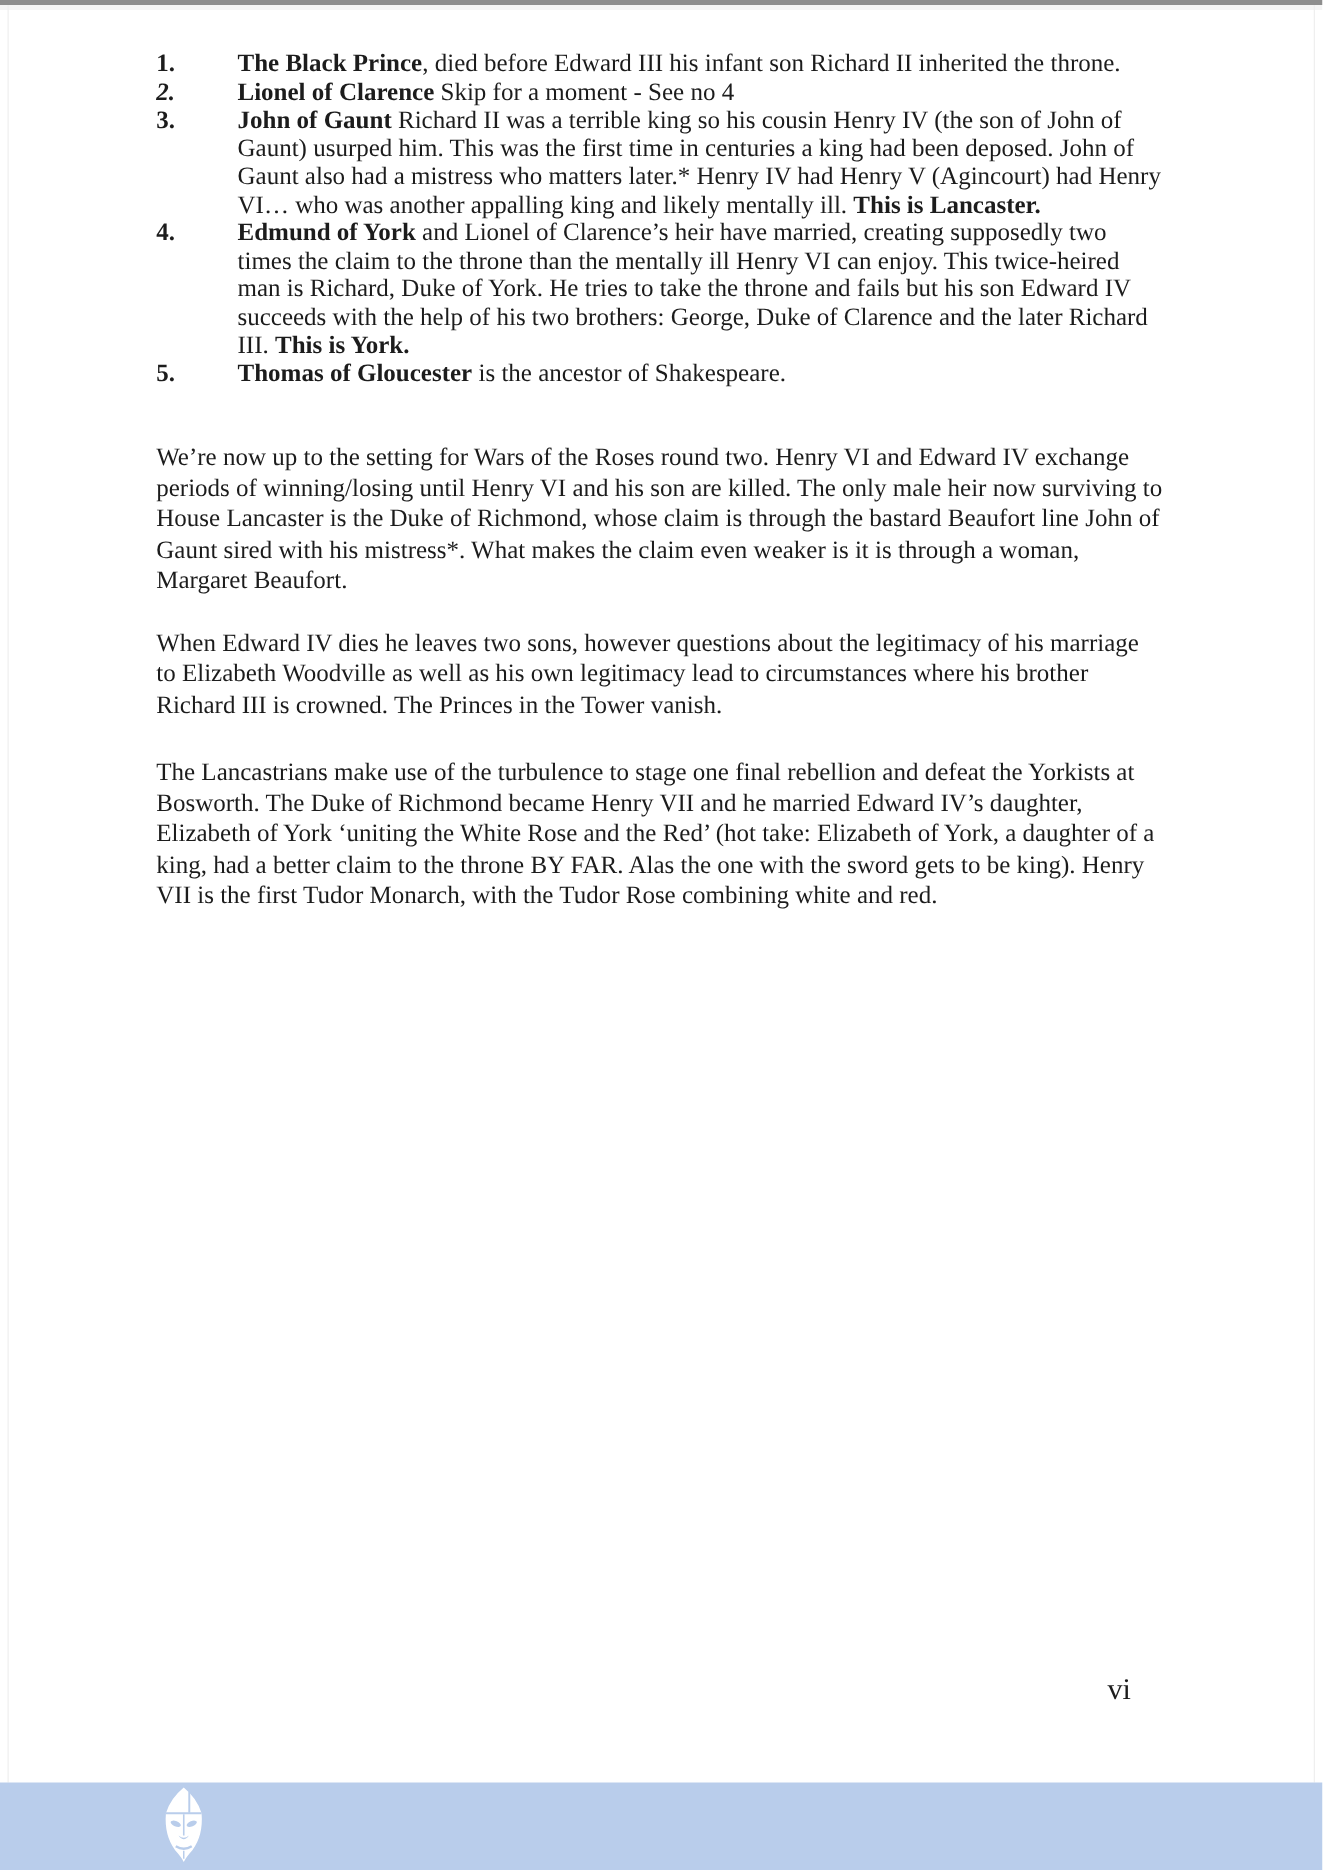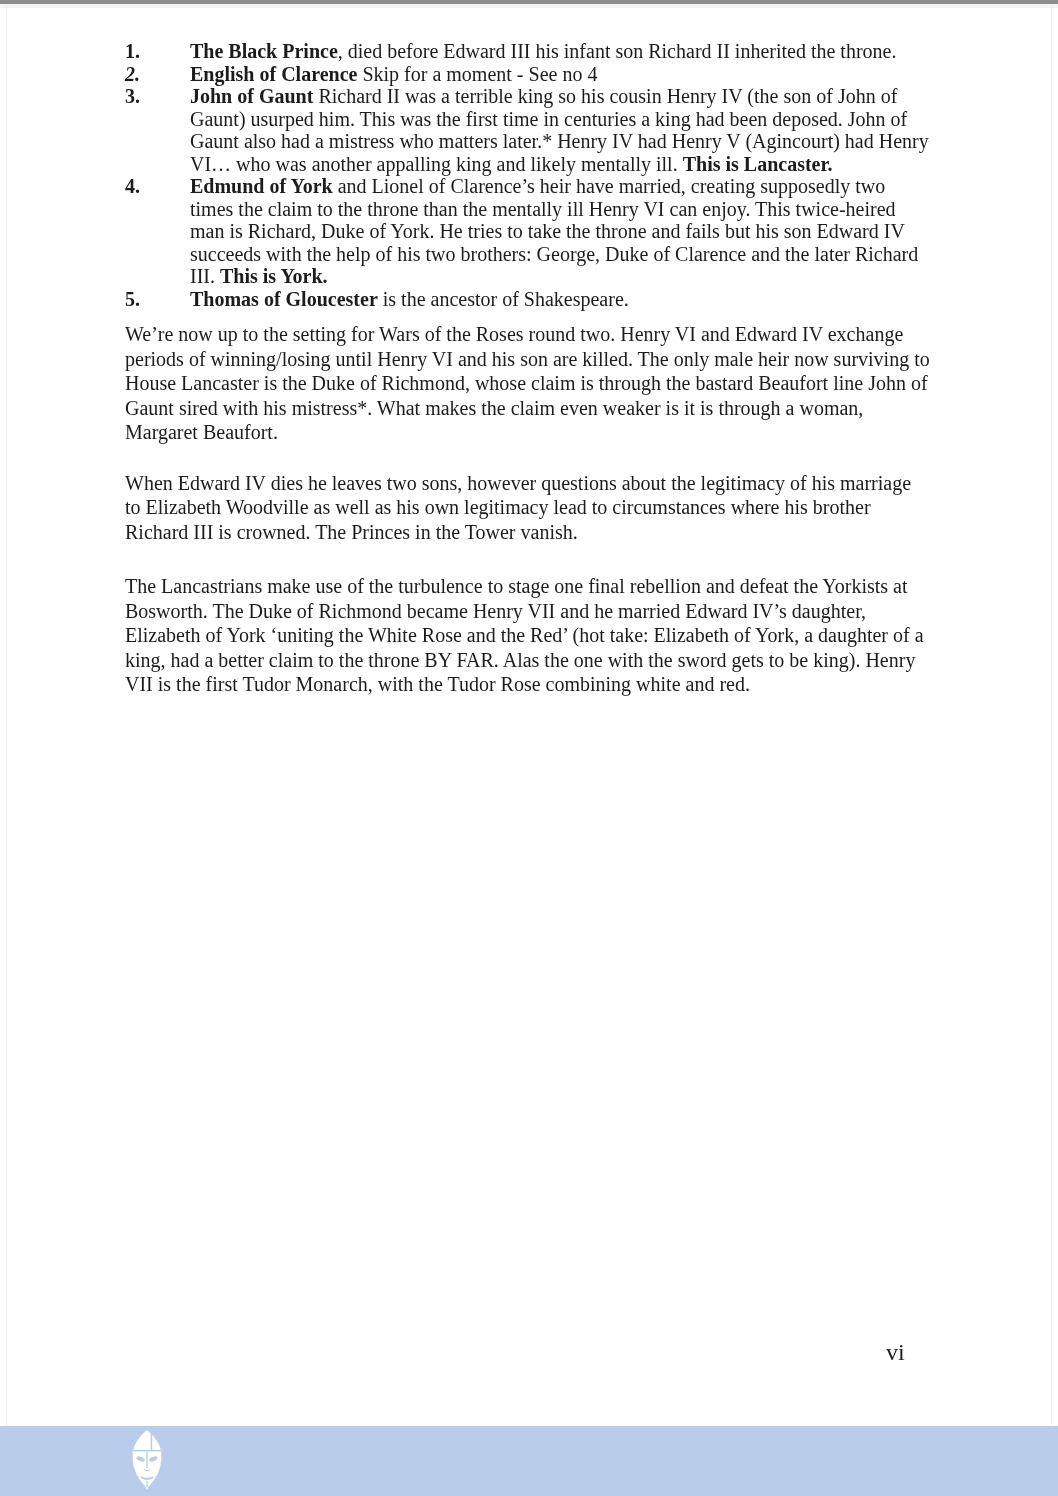--- a/index.html
+++ b/index.html
@@ -52,21 +52,21 @@
   }
   .li { display: grid; grid-template-columns: 65px 1fr; }
   .num { }
   .li-body { }
 
   .bold { font-weight: 700; }
   .italic { }
   .bold-italic { font-weight: 700; font-style: italic; }
   .regular { }
 
-  .para.p-round-two  { margin-top: 12px; }
+  .para.p-round-two  { margin-top: 44px; }
   .para.p-edward     { margin-top: 26px; }
   .para.p-bosworth   { margin-top: 30px; }
 
   .page-number {
     position: absolute;
     top: 1340px;
     left: 886px;
     font-size: 24px;
     line-height: 24px;
   }
@@ -98,21 +98,21 @@
 <div class="content">
 
 
   <div class="sons-list">
       <div class="li">
         <span class="num bold">1.</span>
         <span class="li-body"><span class="bold">The Black Prince</span><span class="regular">, died before Edward III his infant son Richard II inherited the throne.</span></span>
       </div>
       <div class="li">
         <span class="num bold-italic">2.</span>
-        <span class="li-body"><span class="bold">English of Clarence</span><span class="italic"> Skip for a moment - See no 4</span></span>
+        <span class="li-body"><span class="bold">Lionel of Clarence</span><span class="italic"> Skip for a moment - See no 4</span></span>
       </div>
       <div class="li">
         <span class="num bold">3.</span>
         <span class="li-body"><span class="bold">John of Gaunt</span><span class="regular"> Richard II was a terrible king so his cousin Henry IV (the son of John of Gaunt) usurped him. This was the first time in centuries a king had been deposed. John of Gaunt also had a mistress who matters later.* Henry IV had Henry V (Agincourt) had Henry VI… who was another appalling king and likely mentally ill. </span><span class="bold">This is Lancaster.</span></span>
       </div>
       <div class="li">
         <span class="num bold">4.</span>
         <span class="li-body"><span class="bold">Edmund of York</span><span class="regular"> and Lionel of Clarence’s heir have married, creating supposedly two times the claim to the throne than the mentally ill Henry VI can enjoy. This twice-heired man is Richard, Duke of York. He tries to take the throne and fails but his son Edward IV succeeds with the help of his two brothers: George, Duke of Clarence and the later Richard III. </span><span class="bold">This is York.</span></span>
       </div>
       <div class="li">

